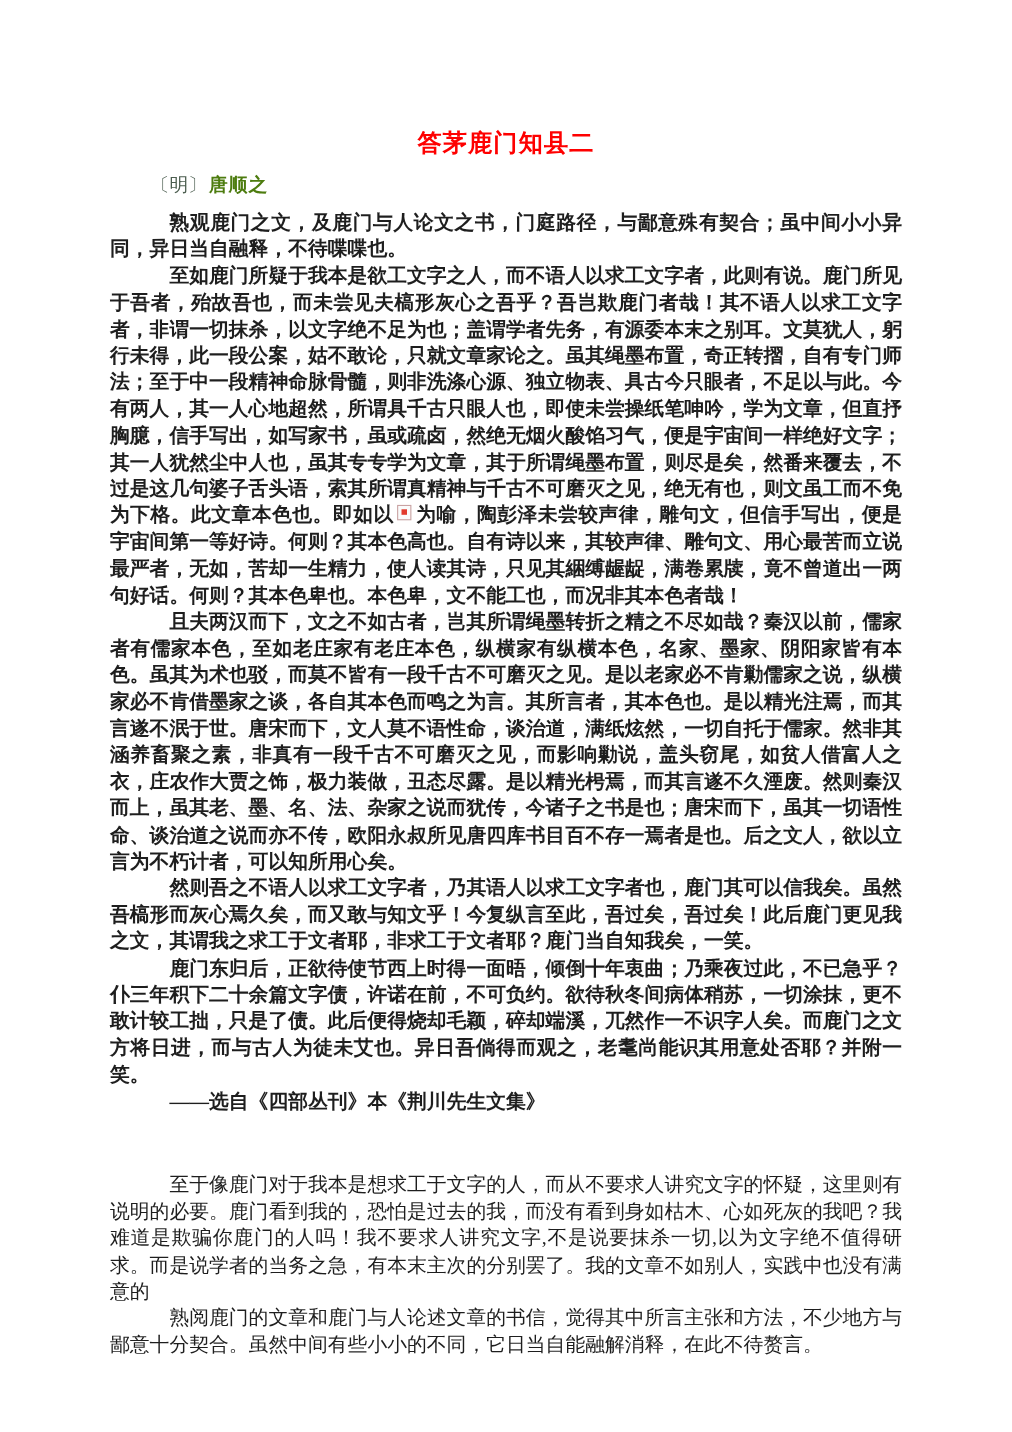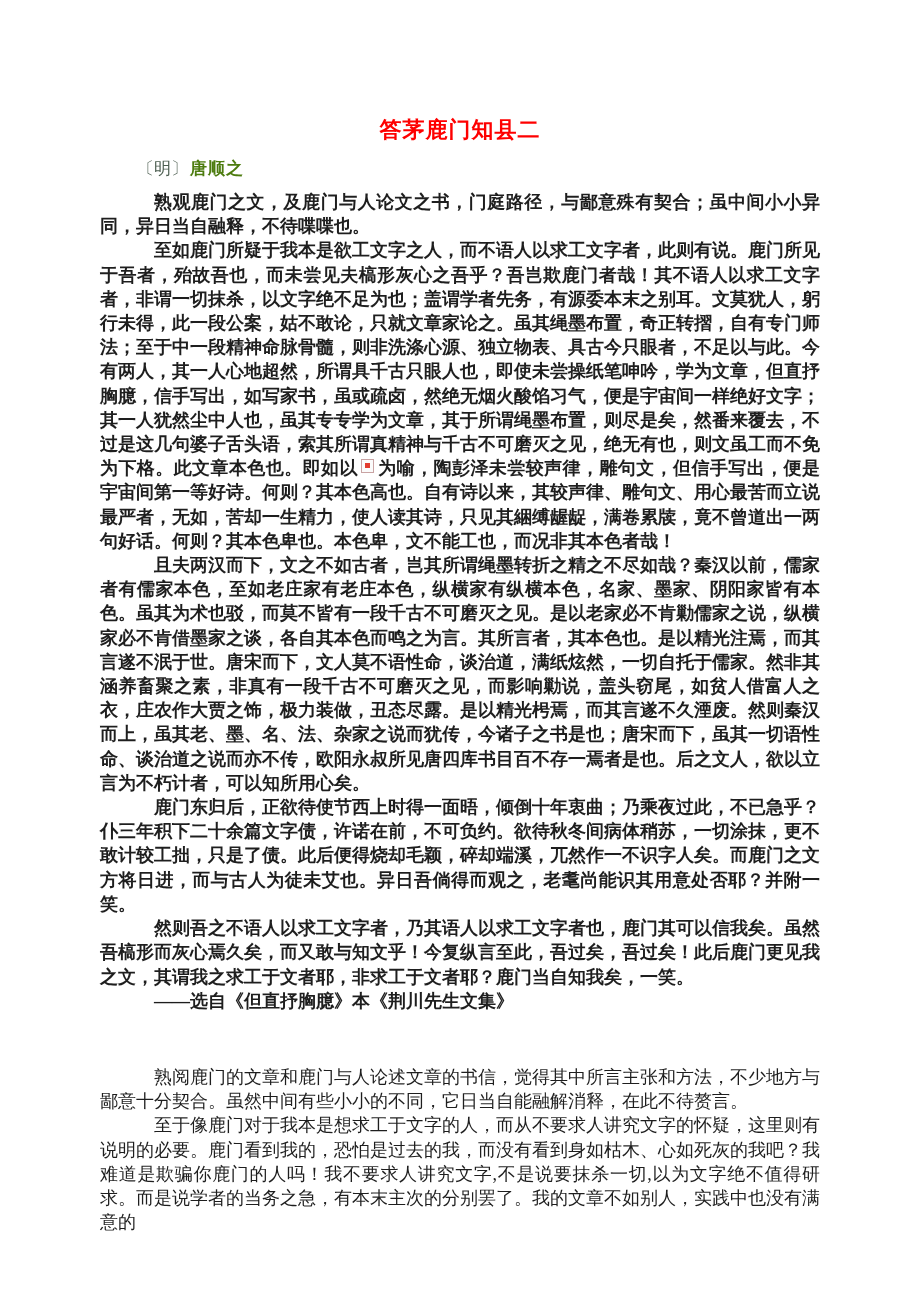--- a/index.html
+++ b/index.html
@@ -100,29 +100,29 @@
   <div class="author-line"><span>〔明〕</span><span class="author-name">唐顺之</span></div>
 
   <div class="body-text">
 
     <p>熟观鹿门之文，及鹿门与人论文之书，门庭路径，与鄙意殊有契合；虽中间小小异同，异日当自融释，不待喋喋也。</p>
 
     <p><span>至如鹿门所疑于我本是欲工文字之人，而不语人以求工文字者，此则有说。鹿门所见于吾者，殆故吾也，而未尝见夫槁形灰心之吾乎？吾岂欺鹿门者哉！其不语人以求工文字者，非谓一切抹杀，以文字绝不足为也；盖谓学者先务，有源委本末之别耳。文莫犹人，躬行未得，此一段公案，姑不敢论，只就文章家论之。虽其绳墨布置，奇正转摺，自有专门师法；至于中一段精神命脉骨髓，则非洗涤心源、独立物表、具古今只眼者，不足以与此。今有两人，其一人心地超然，所谓具千古只眼人也，即使未尝操纸笔呻吟，学为文章，但直抒胸臆，信手写出，如写家书，虽或疏卤，然绝无烟火酸馅习气，便是宇宙间一样绝好文字；其一人犹然尘中人也，虽其专专学为文章，其于所谓绳墨布置，则尽是矣，然番来覆去，不过是这几句婆子舌头语，索其所谓真精神与千古不可磨灭之见，绝无有也，则文虽工而不免为下格。此文章本色也。即如以</span><span class="missing-box"><span class="dot"></span></span><span>为喻，陶彭泽未尝较声律，雕句文，但信手写出，便是宇宙间第一等好诗。何则？其本色高也。自有诗以来，其较声律、雕句文、用心最苦而立说最严者，无如，苦却一生精力，使人读其诗，只见其綑缚龌龊，满卷累牍，竟不曾道出一两句好话。何则？其本色卑也。本色卑，文不能工也，而况非其本色者哉！</span></p>
 
     <p>且夫两汉而下，文之不如古者，岂其所谓绳墨转折之精之不尽如哉？秦汉以前，儒家者有儒家本色，至如老庄家有老庄本色，纵横家有纵横本色，名家、墨家、阴阳家皆有本色。虽其为术也驳，而莫不皆有一段千古不可磨灭之见。是以老家必不肯勦儒家之说，纵横家必不肯借墨家之谈，各自其本色而鸣之为言。其所言者，其本色也。是以精光注焉，而其言遂不泯于世。唐宋而下，文人莫不语性命，谈治道，满纸炫然，一切自托于儒家。然非其涵养畜聚之素，非真有一段千古不可磨灭之见，而影响勦说，盖头窃尾，如贫人借富人之衣，庄农作大贾之饰，极力装做，丑态尽露。是以精光枵焉，而其言遂不久湮废。然则秦汉而上，虽其老、墨、名、法、杂家之说而犹传，今诸子之书是也；唐宋而下，虽其一切语性命、谈治道之说而亦不传，欧阳永叔所见唐四库书目百不存一焉者是也。后之文人，欲以立言为不朽计者，可以知所用心矣。</p>
 
+    <p>然则吾之不语人以求工文字者，乃其语人以求工文字者也，鹿门其可以信我矣。虽然吾槁形而灰心焉久矣，而又敢与知文乎！今复纵言至此，吾过矣，吾过矣！此后鹿门更见我之文，其谓我之求工于文者耶，非求工于文者耶？鹿门当自知我矣，一笑。</p>
+
     <p>鹿门东归后，正欲待使节西上时得一面晤，倾倒十年衷曲；乃乘夜过此，不已急乎？仆三年积下二十余篇文字债，许诺在前，不可负约。欲待秋冬间病体稍苏，一切涂抹，更不敢计较工拙，只是了债。此后便得烧却毛颖，碎却端溪，兀然作一不识字人矣。而鹿门之文方将日进，而与古人为徒未艾也。异日吾倘得而观之，老耄尚能识其用意处否耶？并附一笑。</p>
 
-    <p>然则吾之不语人以求工文字者，乃其语人以求工文字者也，鹿门其可以信我矣。虽然吾槁形而灰心焉久矣，而又敢与知文乎！今复纵言至此，吾过矣，吾过矣！此后鹿门更见我之文，其谓我之求工于文者耶，非求工于文者耶？鹿门当自知我矣，一笑。</p>
-
-    <p class="source-line">——选自《但直抒胸臆》本《荆川先生文集》</p>
+    <p class="source-line">——选自《四部丛刊》本《荆川先生文集》</p>
 
   </div>
 
   <div class="translation">
 
+    <p>至于像鹿门对于我本是想求工于文字的人，而从不要求人讲究文字的怀疑，这里则有说明的必要。鹿门看到我的，恐怕是过去的我，而没有看到身如枯木、心如死灰的我吧？我难道是欺骗你鹿门的人吗！我不要求人讲究文字,不是说要抹杀一切,以为文字绝不值得研求。而是说学者的当务之急，有本末主次的分别罢了。我的文章不如别人，实践中也没有满意的</p>
+
     <p>熟阅鹿门的文章和鹿门与人论述文章的书信，觉得其中所言主张和方法，不少地方与鄙意十分契合。虽然中间有些小小的不同，它日当自能融解消释，在此不待赘言。</p>
-
-    <p>至于像鹿门对于我本是想求工于文字的人，而从不要求人讲究文字的怀疑，这里则有说明的必要。鹿门看到我的，恐怕是过去的我，而没有看到身如枯木、心如死灰的我吧？我难道是欺骗你鹿门的人吗！我不要求人讲究文字,不是说要抹杀一切,以为文字绝不值得研求。而是说学者的当务之急，有本末主次的分别罢了。我的文章不如别人，实践中也没有满意的</p>
 
   </div>
 
 </div>
 
 </body></html>

